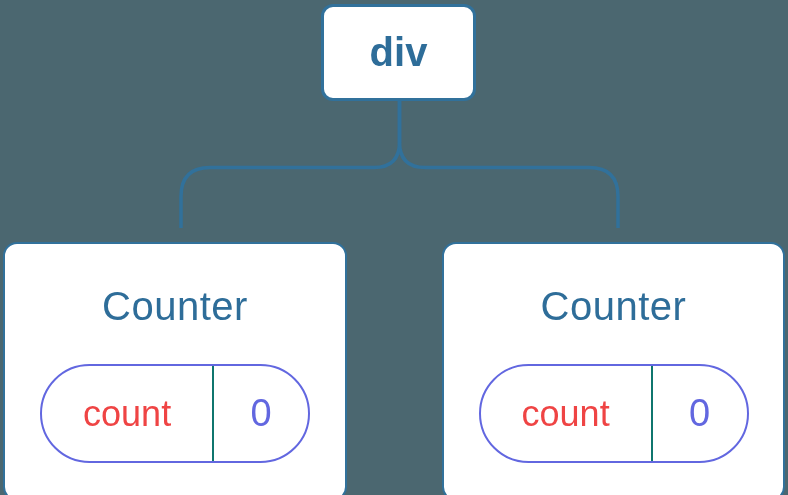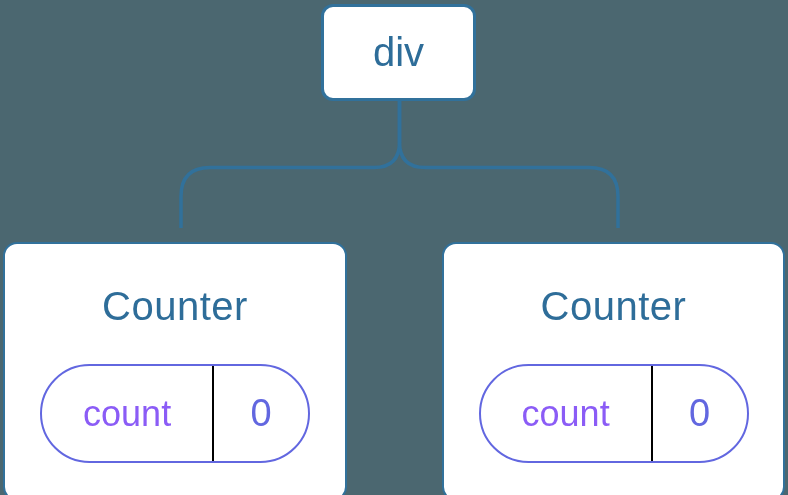--- a/index.html
+++ b/index.html
@@ -36,21 +36,21 @@
     width: 155px;
     height: 97px;
     box-sizing: border-box;
     background: #ffffff;
     border: 3px solid #31719b;
     border-radius: 12px;
     display: flex;
     align-items: center;
     justify-content: center;
     font-size: 40px;
-    font-weight: 400;
+    font-weight: 700;
     color: #2e6d99;
   }
   .card {
     position: absolute;
     top: 242px;
     width: 344px;
     height: 259px;
     box-sizing: border-box;
     background: #ffffff;
     border: 2px solid #31719b;
@@ -76,26 +76,26 @@
     box-sizing: border-box;
     border: 2px solid #6267e0;
     border-radius: 50px;
     display: flex;
     align-items: stretch;
     overflow: hidden;
     background: #ffffff;
   }
   .pill-key {
     flex: 0 0 64%;
-    border-right: 2px solid #000000;
+    border-right: 2px solid #0f766e;
     display: flex;
     align-items: center;
     justify-content: center;
     font-size: 36px;
-    color: #8b5cf6;
+    color: #ef4444;
   }
   .pill-value {
     flex: 1 1 auto;
     display: flex;
     align-items: center;
     justify-content: center;
     font-size: 38px;
     color: #6267e0;
   }
 </style>

